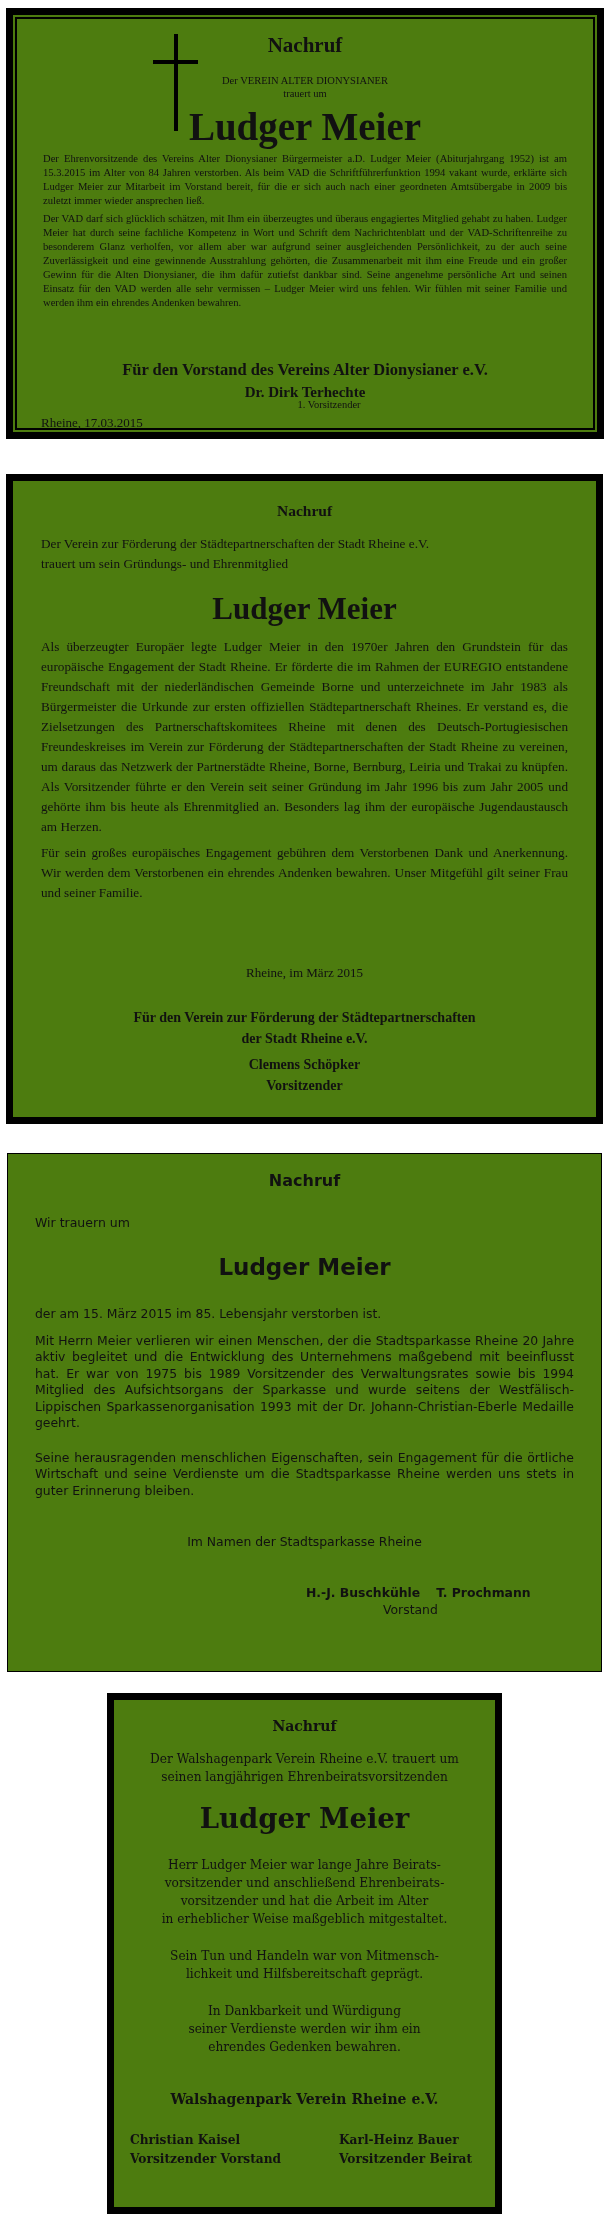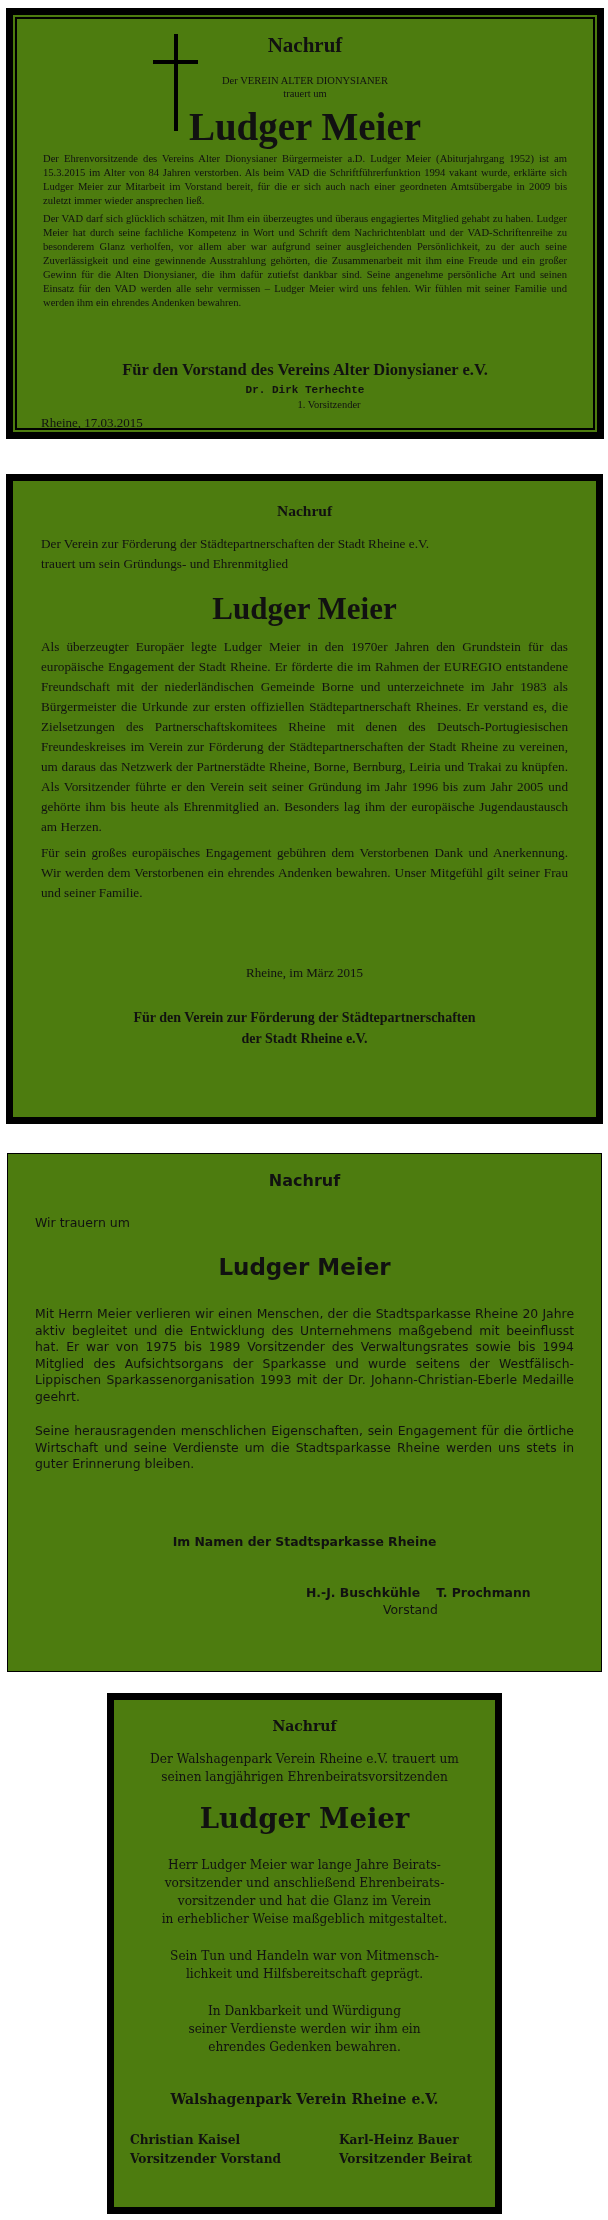--- a/index.html
+++ b/index.html
@@ -17,21 +17,21 @@
   #n1 .inner { position: absolute; left: 2px; top: 2px; right: 2px; bottom: 2px; border: 2px solid #000; }
   #n1 .cross-v { position: absolute; left: 161px; top: 19px; width: 4px; height: 97px; background: #000; }
   #n1 .cross-h { position: absolute; left: 140px; top: 45px; width: 45px; height: 4px; background: #000; }
   #n1 .title { position: absolute; left: 0; right: 0; top: 18px; font-size: 21px; font-weight: bold; }
   #n1 .sub1 { position: absolute; left: 0; right: 0; top: 60px; font-size: 10.5px; }
   #n1 .sub2 { position: absolute; left: 0; right: 0; top: 73px; font-size: 10.5px; }
   #n1 .name { position: absolute; left: 0; right: 0; top: 89px; font-size: 39px; font-weight: bold; }
   #n1 .body { position: absolute; left: 30px; right: 30px; top: 137px; font-size: 10.6px; line-height: 14px; }
   #n1 .body p + p { margin-top: 4px; }
   #n1 .sig-org { position: absolute; left: 0; right: 0; top: 345px; font-size: 16.5px; font-weight: bold; }
-  #n1 .sig-name { position: absolute; left: 0; right: 0; top: 369px; font-size: 11px; font-weight: bold; font-family: Liberation Mono, monospace; }
+  #n1 .sig-name { position: absolute; left: 0; right: 0; top: 369px; font-size: 15px; font-weight: bold; }
   #n1 .sig-role { position: absolute; left: 0; right: 0; top: 384px; font-size: 10.5px; padding-left: 48px; }
   #n1 .place { position: absolute; left: 28px; top: 400px; font-size: 13px; }
 
   
   #n2 { left: 6px; top: 474px; width: 597px; height: 650px; border: 7px solid #000; }
   #n2 .title { position: absolute; left: 0; right: 0; top: 21px; font-size: 15.5px; font-weight: bold; }
   #n2 .intro { position: absolute; left: 28px; right: 28px; top: 53px; font-size: 13.2px; line-height: 20px; }
   #n2 .name { position: absolute; left: 0; right: 0; top: 110px; font-size: 31px; font-weight: bold; }
   #n2 .body { position: absolute; left: 28px; right: 28px; top: 156px; font-size: 13.2px; line-height: 20px; }
   #n2 .body p + p { margin-top: 6px; }
@@ -39,21 +39,21 @@
   #n2 .sig-org { position: absolute; left: 0; right: 0; top: 526px; font-size: 14px; font-weight: bold; line-height: 21px; }
   #n2 .sig-name { position: absolute; left: 0; right: 0; top: 573px; font-size: 14px; font-weight: bold; line-height: 21px; }
 
   
   #n3 { left: 7px; top: 1153px; width: 595px; height: 519px; border: 1.5px solid #000; }
   #n3 .title { position: absolute; left: 0; right: 0; top: 17px; font-size: 16px; font-weight: bold; }
   #n3 .intro { position: absolute; left: 27px; top: 61px; font-size: 12.5px; }
   #n3 .name { position: absolute; left: 0; right: 0; top: 100px; font-size: 23px; font-weight: bold; }
   #n3 .body { position: absolute; left: 27px; right: 27px; top: 152px; font-size: 12.4px; line-height: 16.5px; }
   #n3 .body p + p { margin-top: 16px; }
-  #n3 .namen { position: absolute; left: 0; right: 0; top: 380px; font-size: 12.4px; font-weight: bold; }
+  #n3 .namen { position: absolute; left: 0; right: 0; top: 380px; font-size: 12.4px; }
   #n3 .sig-left { position: absolute; left: 27px; top: 431px; font-size: 12.4px; line-height: 16.5px; }
   #n3 .sig-right { position: absolute; left: 298px; top: 431px; font-size: 12.4px; line-height: 16.5px; width: 270px; }
   #n3 .sig-right .names { font-weight: bold; word-spacing: 0; }
   #n3 .sig-right .names span + span { margin-left: 16px; }
   #n3 .sig-right .role { padding-left: 77px; }
   .b { font-weight: bold; }
 
   
   #n4 { left: 107px; top: 1693px; width: 395px; height: 521px; border: 7px solid #000; }
   #n4 .title { position: absolute; left: 0; right: 0; top: 18px; font-size: 14px; font-weight: bold; }
@@ -99,27 +99,32 @@
   <div class="name center">Ludger Meier</div>
   <div class="body justify">
     <p>Als überzeugter Europäer legte Ludger Meier in den 1970er Jahren den Grundstein für das europäische Engagement der Stadt Rheine. Er förderte die im Rahmen der EUREGIO entstandene Freundschaft mit der niederländischen Gemeinde Borne und unterzeichnete im Jahr 1983 als Bürgermeister die Urkunde zur ersten offiziellen Städtepartnerschaft Rheines. Er verstand es, die Zielsetzungen des Partnerschaftskomitees Rheine mit denen des Deutsch-Portugiesischen Freundeskreises im Verein zur Förderung der Städtepartnerschaften der Stadt Rheine zu vereinen, um daraus das Netzwerk der Partnerstädte Rheine, Borne, Bernburg, Leiria und Trakai zu knüpfen. Als Vorsitzender führte er den Verein seit seiner Gründung im Jahr 1996 bis zum Jahr 2005 und gehörte ihm bis heute als Ehrenmitglied an. Besonders lag ihm der europäische Jugendaustausch am Herzen.</p>
     <p>Für sein großes europäisches Engagement gebühren dem Verstorbenen Dank und Anerkennung. Wir werden dem Verstorbenen ein ehrendes Andenken bewahren. Unser Mitgefühl gilt seiner Frau und seiner Familie.</p>
   </div>
   <div class="place center">Rheine, im März 2015</div>
   <div class="sig-org center">
     <div>Für den Verein zur Förderung der Städtepartnerschaften</div>
     <div>der Stadt Rheine e.V.</div>
   </div>
+  <div class="sig-name center">
+    <div>Clemens Schöpker</div>
+    <div>Vorsitzender</div>
+  </div>
 </section>
 
 <section id="n3" class="notice sans">
   <div class="title center">Nachruf</div>
   <div class="intro">Wir trauern um</div>
   <div class="name center">Ludger Meier</div>
   <div class="body justify">
+    <p style="margin-bottom:-6px">der am 15. März 2015 im 85. Lebensjahr verstorben ist.</p>
     <p>Mit Herrn Meier verlieren wir einen Menschen, der die Stadtsparkasse Rheine 20 Jahre aktiv begleitet und die Entwicklung des Unternehmens maßgebend mit beeinflusst hat. Er war von 1975 bis 1989 Vorsitzender des Verwaltungsrates sowie bis 1994 Mitglied des Aufsichtsorgans der Sparkasse und wurde seitens der Westfälisch-Lippischen Sparkassenorganisation 1993 mit der Dr. Johann-Christian-Eberle Medaille geehrt.</p>
     <p style="margin-top:18px">Seine herausragenden menschlichen Eigenschaften, sein Engagement für die örtliche Wirtschaft und seine Verdienste um die Stadtsparkasse Rheine werden uns stets in guter Erinnerung bleiben.</p>
   </div>
   <div class="namen center">Im Namen der Stadtsparkasse Rheine</div>
   <div class="sig-right">
     <div class="names">
       <span>H.-J. Buschkühle</span><span>T. Prochmann</span>
     </div>
     <div class="role">Vorstand</div>
   </div>
@@ -129,21 +134,21 @@
   <div class="title center">Nachruf</div>
   <div class="intro center">
     <div>Der Walshagenpark Verein Rheine e.V. trauert um</div>
     <div>seinen langjährigen Ehrenbeiratsvorsitzenden</div>
   </div>
   <div class="name center">Ludger Meier</div>
   <div class="body center">
     <p>
       <span>Herr Ludger Meier war lange Jahre Beirats-</span><br>
       <span>vorsitzender und anschließend Ehrenbeirats-</span><br>
-      <span>vorsitzender und hat die Glanz im Verein</span><br>
+      <span>vorsitzender und hat die Arbeit im Alter</span><br>
       <span>in erheblicher Weise maßgeblich mitgestaltet.</span>
     </p>
     <p>
       <span>Sein Tun und Handeln war von Mitmensch-</span><br>
       <span>lichkeit und Hilfsbereitschaft geprägt.</span>
     </p>
     <p>
       <span>In Dankbarkeit und Würdigung</span><br>
       <span>seiner Verdienste werden wir ihm ein</span><br>
       <span>ehrendes Gedenken bewahren.</span>

